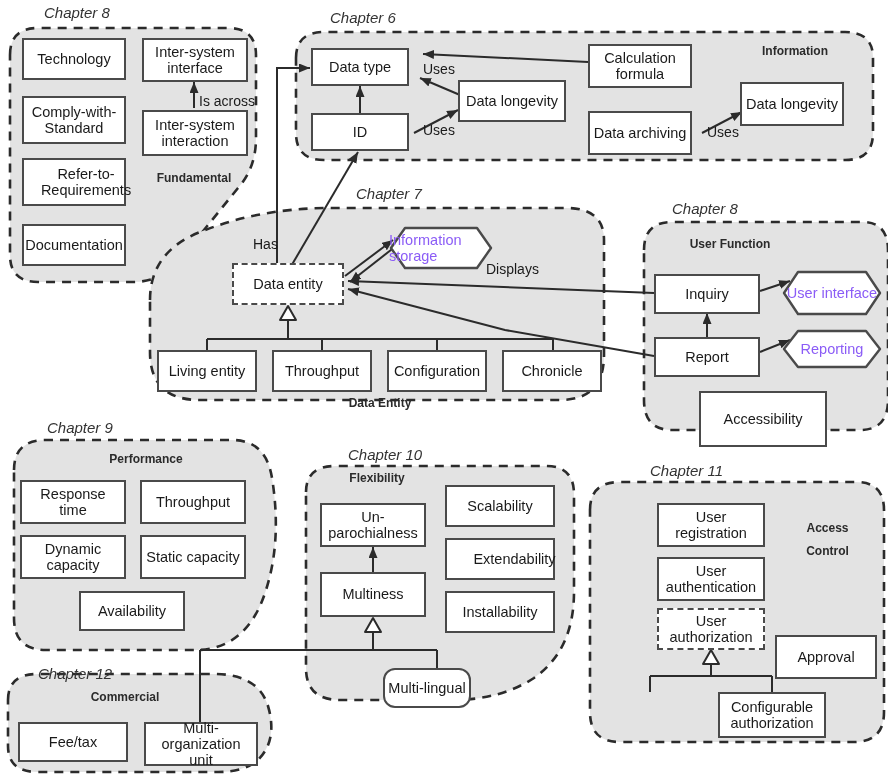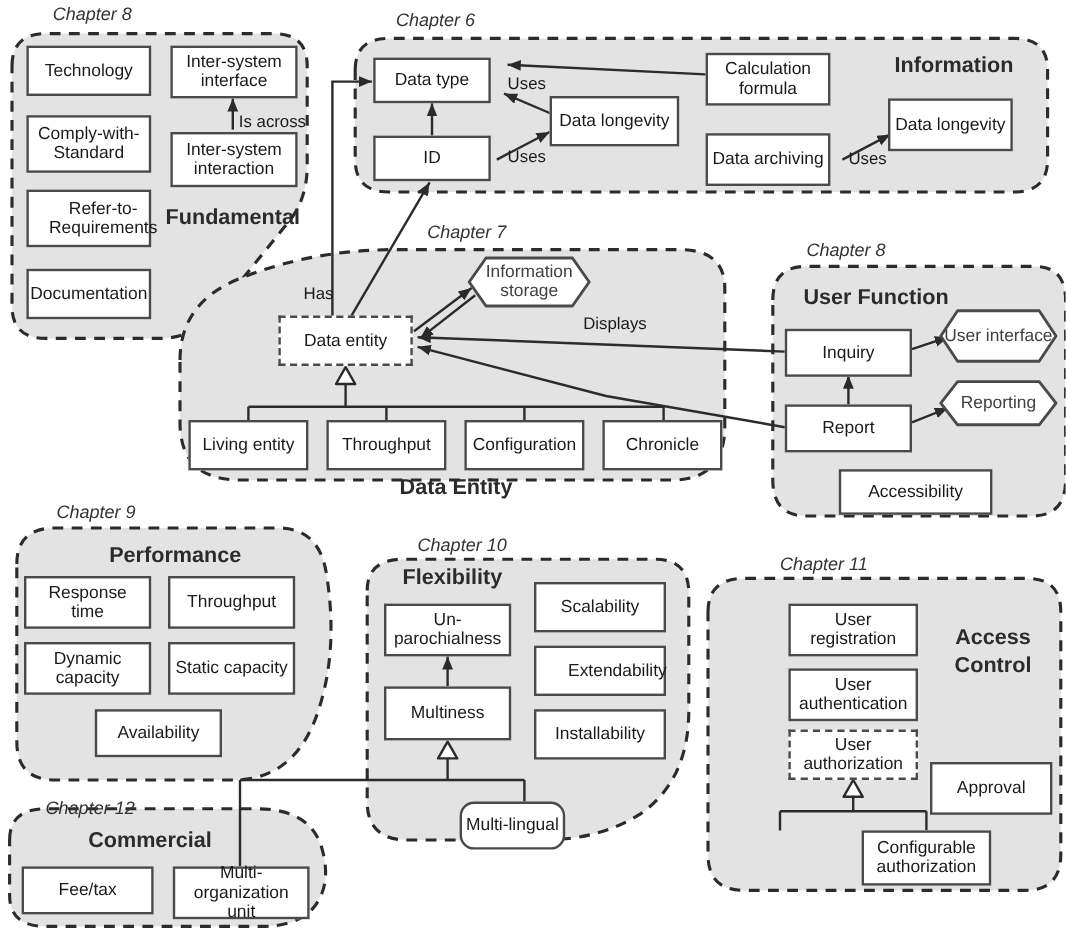--- a/index.html
+++ b/index.html
@@ -9,36 +9,37 @@
     position:relative;overflow:hidden;
     color:#1a1a1a;
   }
   #canvas{position:absolute;left:0;top:0;width:888px;height:778px;}
   svg.layer{position:absolute;left:0;top:0;width:888px;height:778px;pointer-events:none;}
   .chapter-label{
     position:absolute;font-style:italic;font-size:15px;color:#333;
     white-space:nowrap;
   }
   .group-title{
-    position:absolute;font-weight:bold;font-size:18px;color:#2b2b2b;
+    position:absolute;font-weight:bold;font-size:12px;color:#2b2b2b;
     white-space:nowrap;text-align:center;
   }
   .node{
     position:absolute;box-sizing:border-box;
     background:#ffffff;border:2px solid #4a4a4a;
     display:flex;align-items:center;justify-content:center;
     text-align:center;font-size:14.5px;line-height:1.12;
     padding:1px 3px;color:#1a1a1a;
   }
   .node.dashed{border-style:dashed;border-width:2px;}
   .hexnode{
     position:absolute;box-sizing:border-box;
     display:flex;align-items:center;justify-content:center;
-    text-align:center;font-size:14.5px;line-height:1.12;
-    color:#404040;
+    font-size:14.5px;line-height:1.12;
+    color:#8b5cf6;
+    margin-top:13px;
   }
   .hexnode .hx{position:absolute;left:0;top:0;width:100%;height:100%;}
   .hexnode span{position:relative;z-index:2;}
   .edge-label{
     position:absolute;font-size:14px;color:#1a1a1a;background:transparent;
     white-space:nowrap;
   }
 </style>
 </head>
 <body>
@@ -161,21 +162,21 @@
   <div class="node" style="left:387px;top:350px;width:100px;height:42px;">Configuration</div>
   <div class="node" style="left:502px;top:350px;width:100px;height:42px;">Chronicle</div>
   <div class="edge-label" style="left:253px;top:236px;">Has</div>
   <div class="edge-label" style="left:486px;top:261px;">Displays</div>
   <div class="group-title" style="left:300px;top:396px;width:160px;">Data Entity</div>
 
   <div class="chapter-label" style="left:672px;top:200px;">Chapter 8</div>
   <div class="group-title" style="left:655px;top:237px;width:150px;">User Function</div>
   <div class="node" style="left:654px;top:274px;width:106px;height:40px;">Inquiry</div>
   <div class="node" style="left:654px;top:337px;width:106px;height:40px;">Report</div>
-  <div class="node" style="left:699px;top:391px;width:128px;height:38px;">Accessibility</div>
+  <div class="node" style="left:699px;top:391px;width:128px;height:56px;">Accessibility</div>
   <div class="hexnode" style="left:782px;top:257px;width:100px;height:46px;">
     <svg class="hx" viewBox="0 0 100 46" preserveAspectRatio="none">
         <polygon points="16,2 84,2 98,23 84,44 16,44 2,23" fill="#ffffff" stroke="#4a4a4a" stroke-width="2.4" stroke-linejoin="round"></polygon>
       </svg>
     <span>User interface</span>
   </div>
   <div class="hexnode" style="left:782px;top:316px;width:100px;height:40px;">
     <svg class="hx" viewBox="0 0 100 40" preserveAspectRatio="none">
         <polygon points="16,2 84,2 98,20 84,38 16,38 2,20" fill="#ffffff" stroke="#4a4a4a" stroke-width="2.4" stroke-linejoin="round"></polygon>
       </svg>

